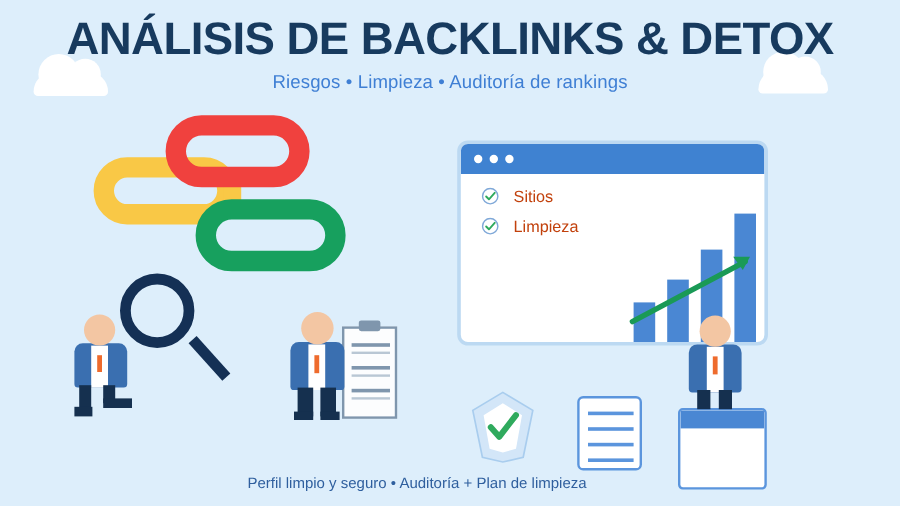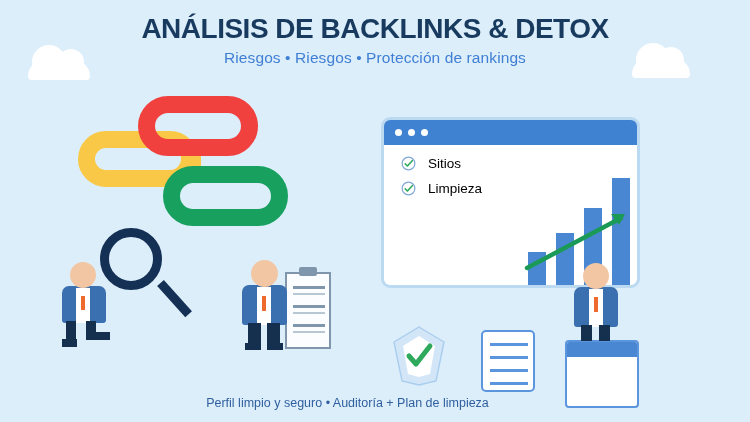--- a/index.html
+++ b/index.html
@@ -52,21 +52,21 @@
 
   
   #header {
     position: absolute;
     left: 0; top: 14px;
     width: 750px;
     text-align: center;
     z-index: 6;
   }
   #title {
-    font-size: 28px;
+    font-size: 38px;
     font-weight: bold;
     color: #173a5e;
     letter-spacing: -0.5px;
     line-height: 1.05;
     white-space: nowrap;
   }
   #subtitle {
     margin-top: 6px;
     font-size: 15.5px;
     color: #3f7fd4;
@@ -255,21 +255,21 @@
     align-items: center;
     margin-bottom: 10px;
   }
   .check-icon {
     width: 15px; height: 15px;
     margin-right: 12px;
     flex: 0 0 auto;
   }
   .check-label {
     font-size: 13.5px;
-    color: #000000;
+    color: #c2410c;
   }
   
   #chart {
     position: absolute;
     left: 141px; bottom: 0;
     width: 112px; height: 125px;
   }
   .bar {
     position: absolute;
     bottom: 0;
@@ -356,21 +356,21 @@
 </head>
 <body>
 
 <div id="stage">
 
   <div class="cloud" id="cloud-left"></div>
   <div class="cloud" id="cloud-right"></div>
 
   <div id="header">
     <div id="title">ANÁLISIS DE BACKLINKS &amp; DETOX</div>
-    <div id="subtitle">Riesgos • Riesgos • Protección de rankings</div>
+    <div id="subtitle">Riesgos • Limpieza • Auditoría de rankings</div>
   </div>
 
   <div class="link" id="link-yellow"></div>
   <div id="link-connector"></div>
   <div class="link" id="link-red"></div>
   <div class="link" id="link-green"></div>
 
   <div id="magnifier-handle"></div>
   <div id="magnifier-ring"></div>
 

